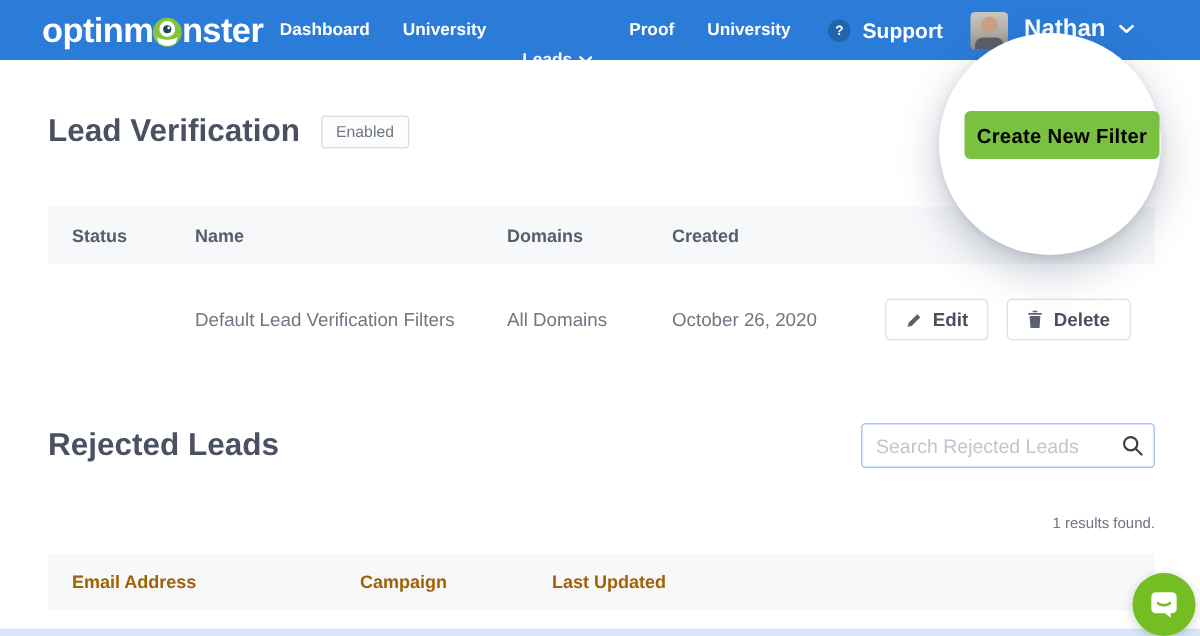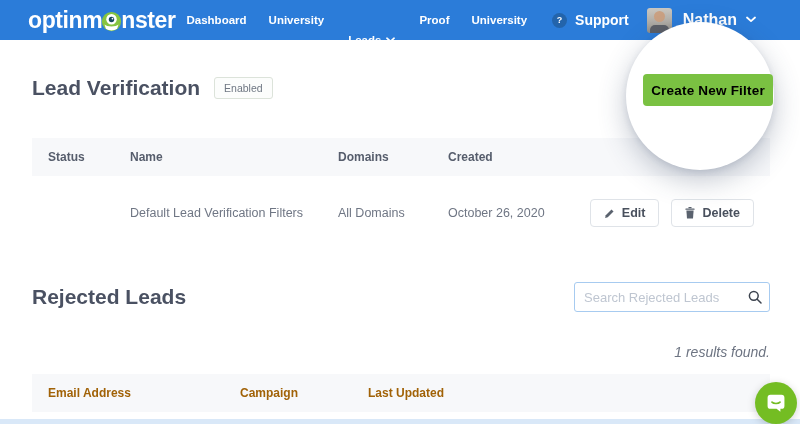--- a/index.html
+++ b/index.html
@@ -37,21 +37,21 @@
   .actions { justify-self:end; display:flex; gap:12px; }
   .btn { display:inline-flex; align-items:center; gap:7px; background:#fff; border:1px solid #dfe3e8; border-radius:4px; padding:6px 13px; font-size:12.5px; font-weight:bold; color:#49505d; font-family:inherit; cursor:pointer; }
   .btn svg { flex:none; }
 
   .section-head { margin-top:32px; display:flex; align-items:center; justify-content:space-between; }
   .searchbox { position:relative; width:196px; }
   .searchbox input { width:196px; height:30px; border:1px solid #a7cbf0; border-radius:3px; padding:0 30px 0 9px; font-size:13px; color:#454c59; outline:none; font-family:inherit; }
   .searchbox input::placeholder { color:#bfc6d1; }
   .search-icon { position:absolute; right:8px; top:8px; cursor:pointer; display:flex; }
 
-  .results { margin-top:32px; text-align:right; font-size:14px; color:#6d7482;font-style:italic; }
+  .results { margin-top:32px; text-align:right; font-size:10px; color:#6d7482; }
   .table2 { margin-top:14px; }
   .t-head2 { height:38px; background:#f7f8fa; display:grid; grid-template-columns:192px 128px 1fr; align-items:center; padding:0 16px; font-size:12px; font-weight:bold; color:#a16207; }
 
   .bottom-strip { position:absolute; left:0; right:0; bottom:0; height:5px; background:#d9e8f8; }
 
   
   .spot-circle { position:absolute; left:626px; top:22px; width:148px; height:148px; border-radius:50%; background:#fff; z-index:20; box-shadow:0 10px 28px rgba(50,65,95,.30), 0 2px 6px rgba(50,65,95,.12); }
   .create-btn { position:absolute; left:643px; top:74px; width:130px; height:32px; z-index:21; background:#7ac142; border:none; border-radius:4px; color:#000000; font-size:13.5px; font-weight:bold; font-family:inherit; cursor:pointer; letter-spacing:.2px; }
   .chat-fab { position:absolute; left:755px; top:382px; width:42px; height:42px; z-index:30; border-radius:50%; background:#74bd23; display:flex; align-items:center; justify-content:center; cursor:pointer; box-shadow:0 2px 8px rgba(0,0,0,.18); }
 </style>

